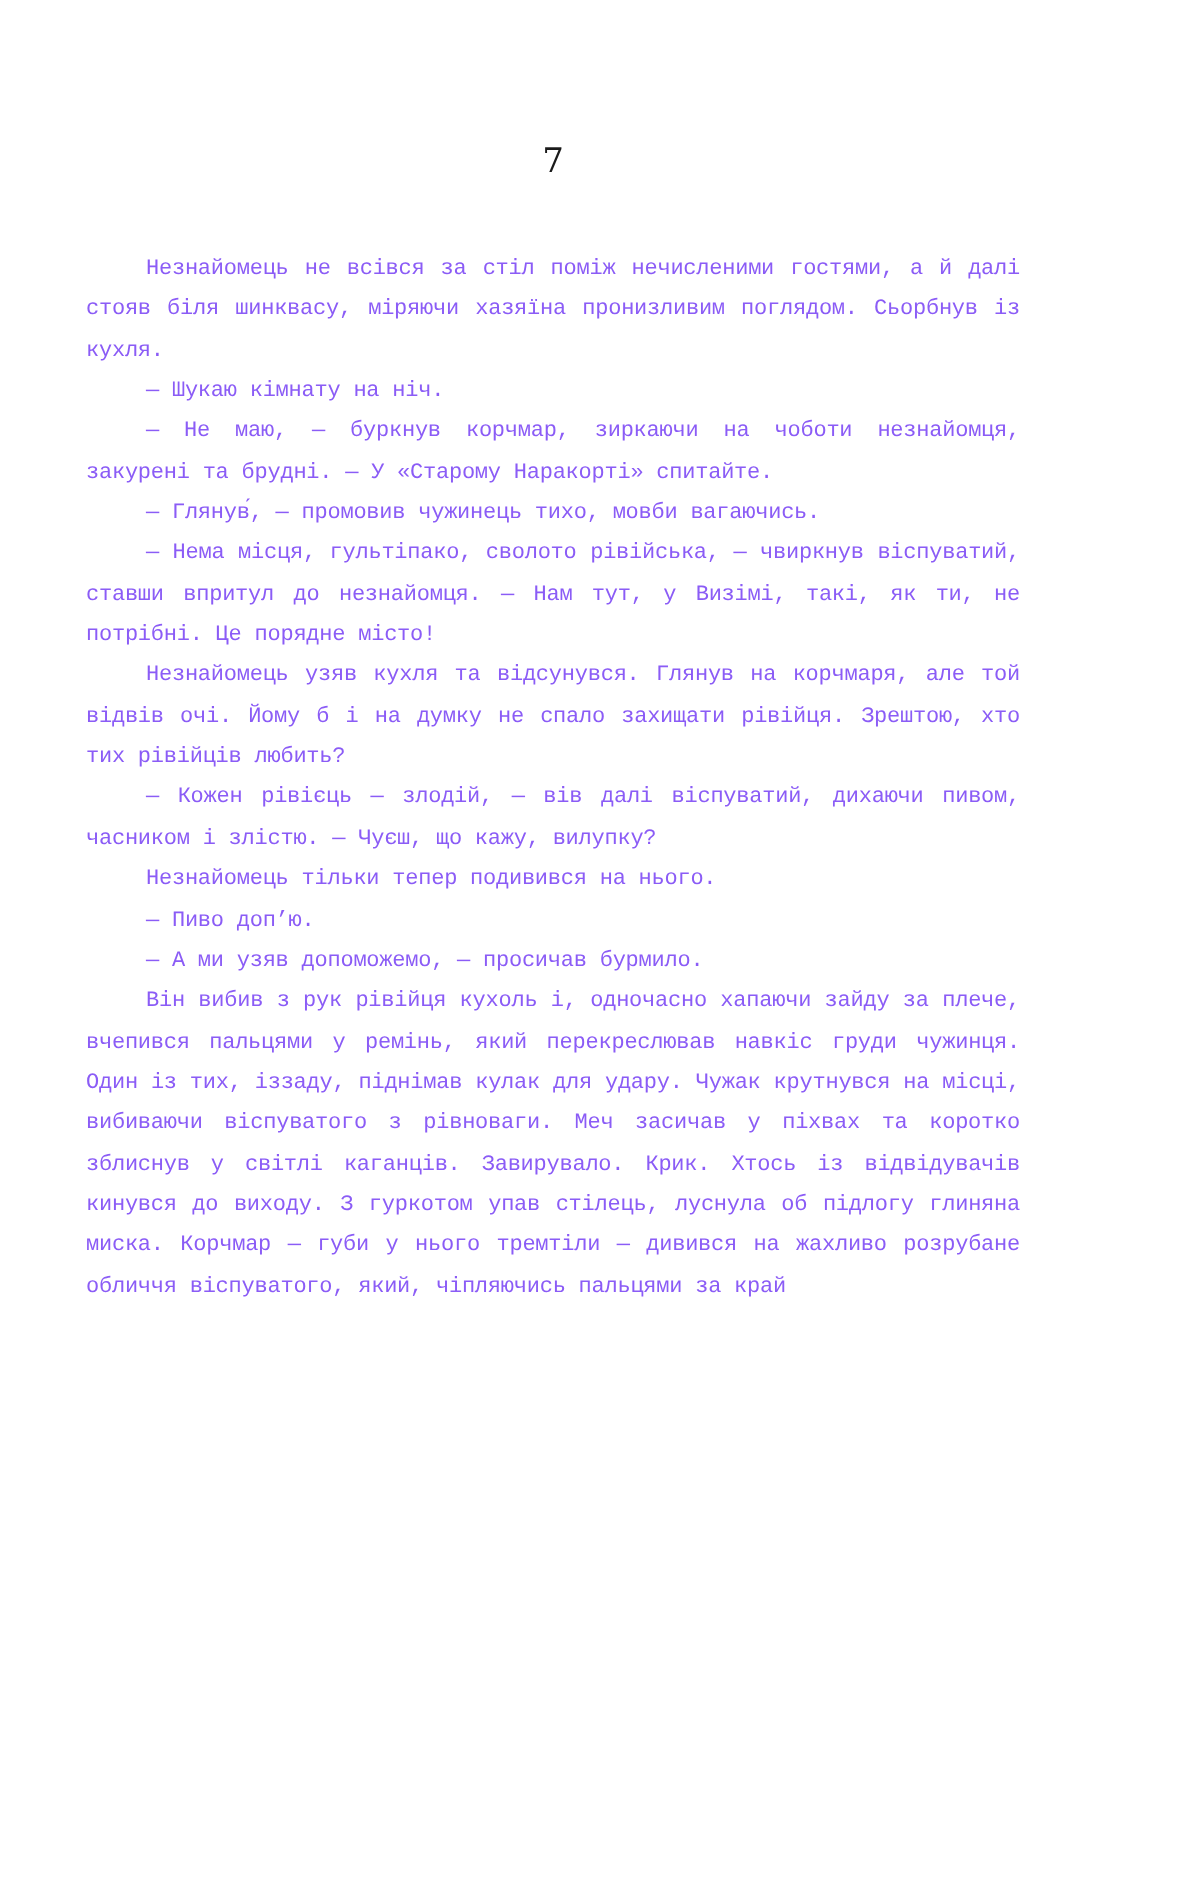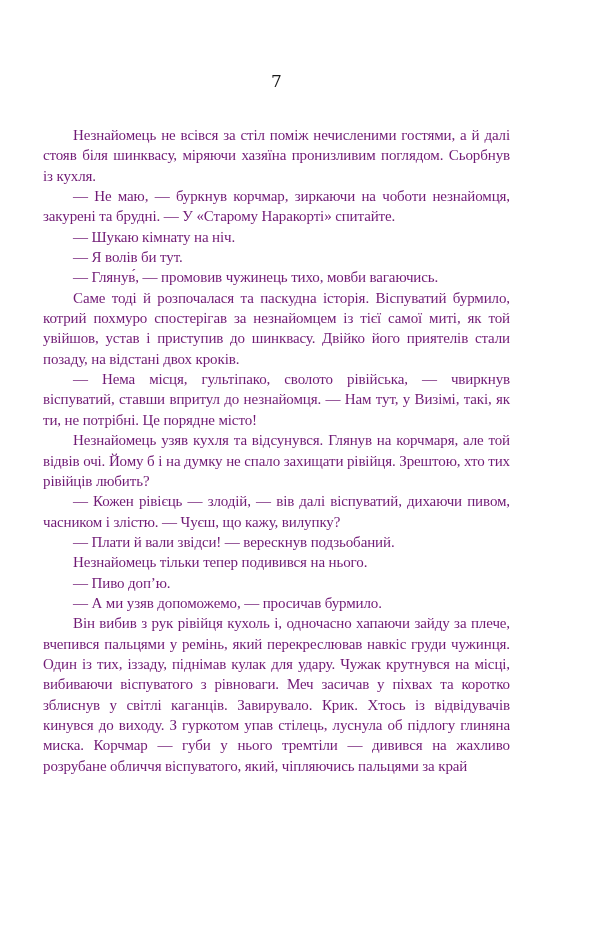--- a/index.html
+++ b/index.html
@@ -24,48 +24,45 @@
     font-family: "DejaVu Serif", serif;
     font-size: 17px;
     line-height: 22px;
     color: #1a1a1a;
   }
   .content {
     position: absolute;
     top: 125px;
     left: 43px;
     width: 467px;
-    font-family: Liberation Serif, serif;
-    font-size: 15px;
+    font-family: Liberation Mono, monospace;
+    font-size: 11px;
     line-height: 20.35px;
     letter-spacing: -0.12px;
-    color: #701a75;
+    color: #8b5cf6;
   }
   .content p {
     margin: 0;
     padding: 0;
     text-align: justify;
     text-indent: 30px;
   }
 </style>
 </head>
 <body>
 
 <div class="page">
   <div class="page-number">7</div>
 
   <div class="content">
     <p>Незнайомець не всівся за стіл поміж нечисленими гостями, а й далі стояв біля шинквасу, міряючи хазяїна пронизливим поглядом. Сьорбнув із кухля.</p>
+    <p>— Шукаю кімнату на ніч.</p>
     <p>— Не маю, — буркнув корчмар, зиркаючи на чоботи незнайомця, закурені та брудні. — У «Старому Наракорті» спитайте.</p>
-    <p>— Шукаю кімнату на ніч.</p>
-    <p>— Я волів би тут.</p>
     <p>— Глянув́, — промовив чужинець тихо, мовби вагаючись.</p>
-    <p>Саме тоді й розпочалася та паскудна історія. Віспуватий бурмило, котрий похмуро спостерігав за незнайомцем із тієї самої миті, як той увійшов, устав і приступив до шинквасу. Двійко його приятелів стали позаду, на відстані двох кроків.</p>
     <p>— Нема місця, гультіпако, сволото рівійська, — чвиркнув віспуватий, ставши впритул до незнайомця. — Нам тут, у Визімі, такі, як ти, не потрібні. Це порядне місто!</p>
     <p>Незнайомець узяв кухля та відсунувся. Глянув на корчмаря, але той відвів очі. Йому б і на думку не спало захищати рівійця. Зрештою, хто тих рівійців любить?</p>
     <p>— Кожен рівієць — злодій, — вів далі віспуватий, дихаючи пивом, часником і злістю. — Чуєш, що кажу, вилупку?</p>
-    <p>— Плати й вали звідси! — верескнув подзьобаний.</p>
     <p>Незнайомець тільки тепер подивився на нього.</p>
     <p>— Пиво доп’ю.</p>
     <p>— А ми узяв допоможемо, — просичав бурмило.</p>
     <p>Він вибив з рук рівійця кухоль і, одночасно хапаючи зайду за плече, вчепився пальцями у ремінь, який перекреслював навкіс груди чужинця. Один із тих, іззаду, піднімав кулак для удару. Чужак крутнувся на місці, вибиваючи віспуватого з рівноваги. Меч засичав у піхвах та коротко зблиснув у світлі каганців. Завирувало. Крик. Хтось із відвідувачів кинувся до виходу. З гуркотом упав стілець, луснула об підлогу глиняна миска. Корчмар — губи у нього тремтіли — дивився на жахливо розрубане обличчя віспуватого, який, чіпляючись пальцями за край</p>
   </div>
 </div>
 
 </body></html>

